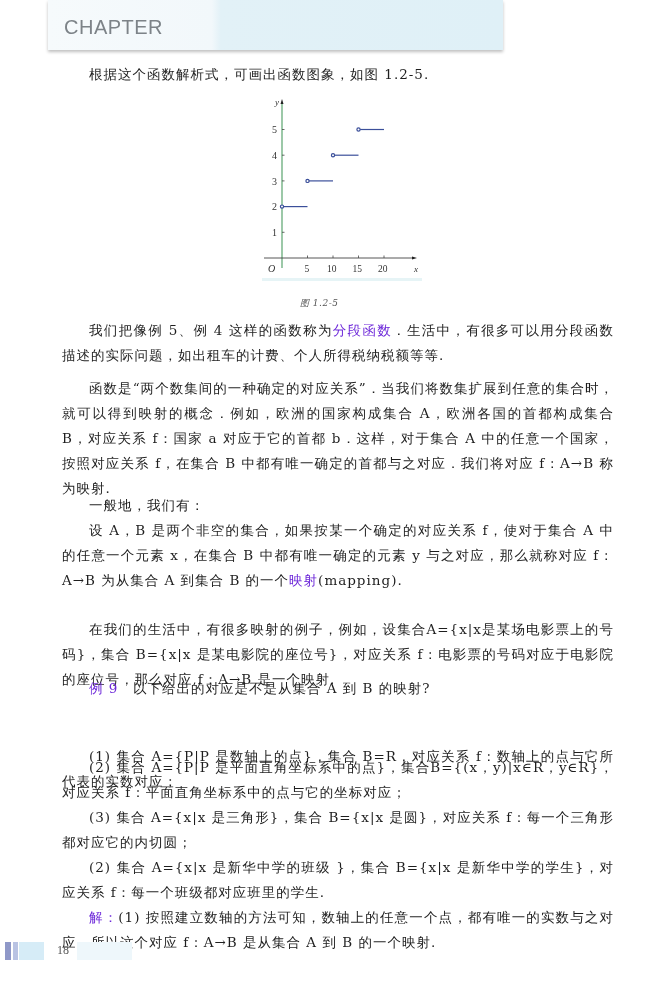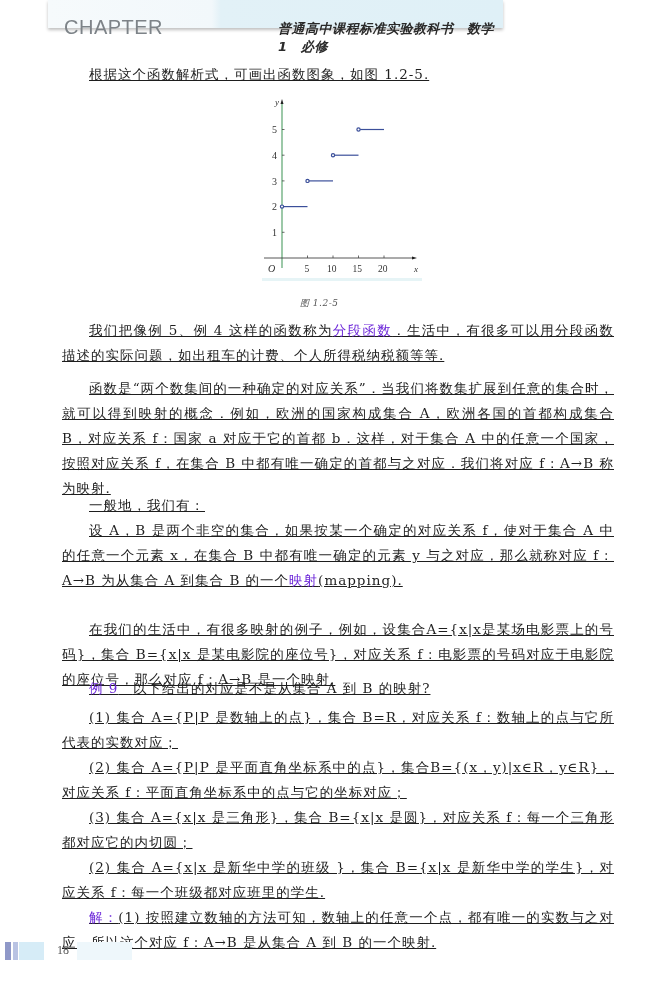--- a/index.html
+++ b/index.html
@@ -1,41 +1,41 @@
 <!DOCTYPE html>
 <html><head>
   <meta charset="utf-8">
   <style>
     * { margin: 0; padding: 0; box-sizing: border-box; }
     html, body { width: 650px; height: 983px; background: #ffffff; overflow: hidden; }
     body { position: relative; font-family: "DejaVu Serif", "Liberation Serif", serif; color: #222; }
 
     .header {
-      position: absolute; left: 48px; top: 0; width: 455px; height: 28px;
+      position: absolute; left: 48px; top: 0; width: 455px; height: 50px;
       background: linear-gradient(90deg, #f6fafc 0%, #f2f8fb 36%, #e2f1f7 38%, #dff0f7 100%);
       box-shadow: 0 2px 3px rgba(0,0,0,0.25);
     }
     .header .chapter {
       position: absolute; left: 16px; top: 16px;
       font-family: "Liberation Sans", "DejaVu Sans", sans-serif;
       font-size: 20px; color: #7d8388; letter-spacing: 0.5px;
     }
     .header .book-title {
       position: absolute; left: 230px; top: 20px;
       font-family: "DejaVu Sans", sans-serif;
       font-size: 13px; font-style: italic; color: #2a2a2a; font-weight: bold;
       letter-spacing: 0.5px;
     }
 
     .para {
       position: absolute; left: 62px; width: 552px;
       font-size: 13.5px; line-height: 25px; color: #1e1e1e;
       text-align: justify; letter-spacing: 1px;
     }
-    .indent { text-indent: 27px; text-decoration: underline; }
+    .indent { text-indent: 27px; }
     .blue { color: #6d28d9; }
 
     .figure {
       position: absolute; left: 262px; top: 92px; width: 160px; height: 188px;
       background: #ffffff;
     }
     .figure-bg-line {
       position: absolute; left: 262px; top: 278px; width: 160px; height: 3px;
       background: #e6f4f6;
     }
@@ -51,21 +51,20 @@
     .page-number {
       position: absolute; left: 57px; top: 943px; font-size: 12px; color: #555;
       font-family: "Liberation Serif", serif;
     }
   </style>
 </head>
 <body>
 
 <div class="header">
   <span class="chapter">CHAPTER</span>
-  <span class="book-title">普通高中课程标准实验教科书　数学 1　必修</span>
 </div>
 
 <div class="para indent" style="top:62px;">根据这个函数解析式，可画出函数图象，如图 1.2-5.</div>
 
 <div class="figure">
   <svg width="160" height="188" viewBox="0 0 160 188">
 
     <line x1="20" y1="10" x2="20" y2="176" stroke="#5aa46e" stroke-width="1.2"></line>
     <polygon points="18.5,12 21.5,12 20,7" fill="#222"></polygon>
     <line x1="2" y1="166" x2="152" y2="166" stroke="#444" stroke-width="0.9"></line>
@@ -124,21 +123,21 @@
 <div class="para indent" style="top:518px;">
   <span>设 A，B 是两个非空的集合，如果按某一个确定的对应关系 f，使对于集合 A 中的任意一个元素 x，在集合 B 中都有唯一确定的元素 y 与之对应，那么就称对应 f：A→B 为从集合 A 到集合 B 的一个</span><span class="blue">映射</span><span>(mapping).</span>
 </div>
 
 <div class="para indent" style="top:593px;margin-top:24px;">在我们的生活中，有很多映射的例子，例如，设集合A={x|x是某场电影票上的号码}，集合 B={x|x 是某电影院的座位号}，对应关系 f：电影票的号码对应于电影院的座位号，那么对应 f：A→B 是一个映射.</div>
 
 <div class="para indent" style="top:676px;">
   <span class="blue">例 9</span><span>　</span><span>以下给出的对应是不是从集合 A 到 B 的映射?</span>
 </div>
 
-<div class="para indent" style="top:705px;">(1) 集合 A={P|P 是数轴上的点}，集合 B=R，对应关系 f：数轴上的点与它所代表的实数对应；</div>
+<div class="para indent" style="top:744px;">(1) 集合 A={P|P 是数轴上的点}，集合 B=R，对应关系 f：数轴上的点与它所代表的实数对应；</div>
 <div class="para indent" style="top:755px;">(2) 集合 A={P|P 是平面直角坐标系中的点}，集合B={(x，y)|x∈R，y∈R}，对应关系 f：平面直角坐标系中的点与它的坐标对应；</div>
 <div class="para indent" style="top:805px;">(3) 集合 A={x|x 是三角形}，集合 B={x|x 是圆}，对应关系 f：每一个三角形都对应它的内切圆；</div>
 <div class="para indent" style="top:855px;">(2) 集合 A={x|x 是新华中学的班级 }，集合 B={x|x 是新华中学的学生}，对应关系 f：每一个班级都对应班里的学生.</div>
 
 <div class="para indent" style="top:905px;">
   <span class="blue">解：</span><span>(1) 按照建立数轴的方法可知，数轴上的任意一个点，都有唯一的实数与之对应，所以这个对应 f：A→B 是从集合 A 到 B 的一个映射.</span>
 </div>
 
 <div class="footer-bar1"></div>
 <div class="footer-bar2"></div>

